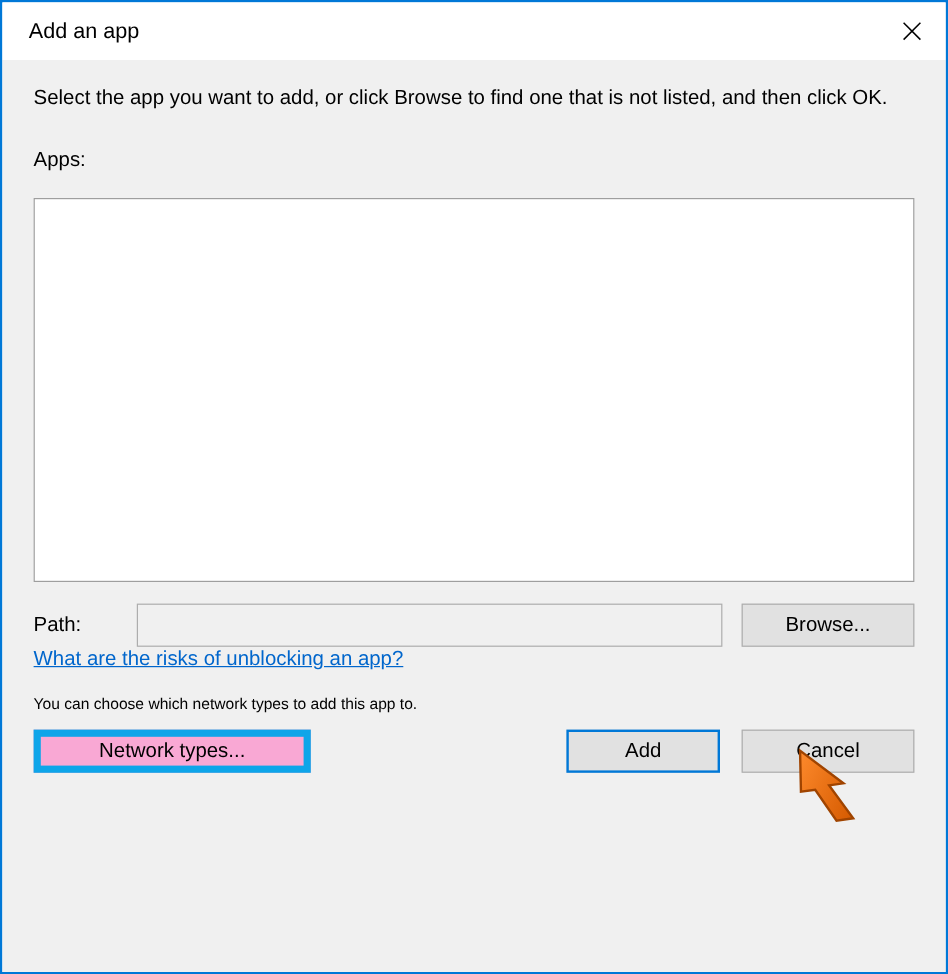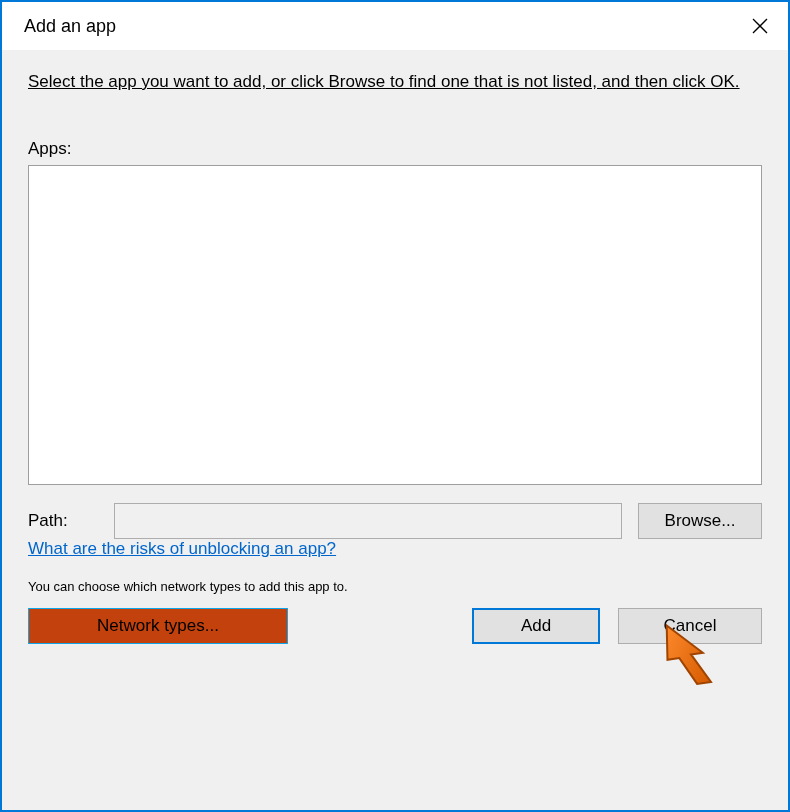--- a/index.html
+++ b/index.html
@@ -52,27 +52,26 @@
       flex: 1;
       background: #f0f0f0;
       padding: 20px 26px 18px 26px;
       display: flex;
       flex-direction: column;
     }
     .description {
       font-size: 17px;
       color: #000000;
       line-height: 1.45;
-      margin-bottom: 44px;
-      text-decoration: underline;
+      margin-bottom: 28px;
     }
     .apps-label {
       font-size: 17px;
       color: #000000;
-      margin-bottom: 6px;
+      margin-bottom: 22px;
     }
     .apps-list {
       width: 100%;
       height: 320px;
       background: #ffffff;
       border: 1px solid #9e9e9e;
       margin-bottom: 18px;
     }
     .path-row {
       display: flex;
@@ -87,21 +86,21 @@
     }
     .path-input {
       flex: 1;
       height: 36px;
       border: 1px solid #adadad;
       background: #f0f0f0;
       font-size: 15px;
       padding: 0 6px;
     }
     .browse-btn {
-      width: 124px;
+      width: 144px;
       height: 36px;
       background: #e1e1e1;
       border: 1px solid #adadad;
       font-size: 17px;
       cursor: pointer;
       position: relative;
     }
     .risks-link {
       font-size: 17px;
       color: #0066cc;
@@ -115,24 +114,24 @@
       font-size: 13px;
       color: #000000;
       margin-bottom: 14px;
     }
     .button-row {
       display: flex;
       align-items: center;
       gap: 18px;
     }
     .network-types-btn {
-      width: 260px;
-      height: 36px;
-      background: #c2410c;
-      border: 1px solid #0ea5e9;
+      width: 231px;
+      height: 36px;
+      background: #f9a8d4;
+      border: 6px solid #0ea5e9;
       font-size: 17px;
       cursor: pointer;
     }
     .spacer {
       flex: 1;
     }
     .add-btn {
       width: 128px;
       height: 36px;
       background: #e1e1e1;

